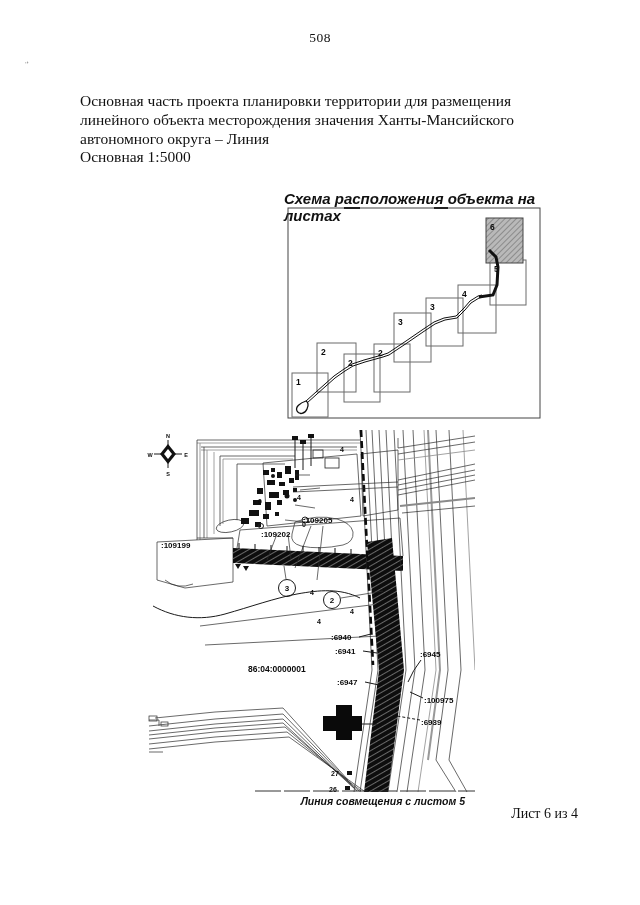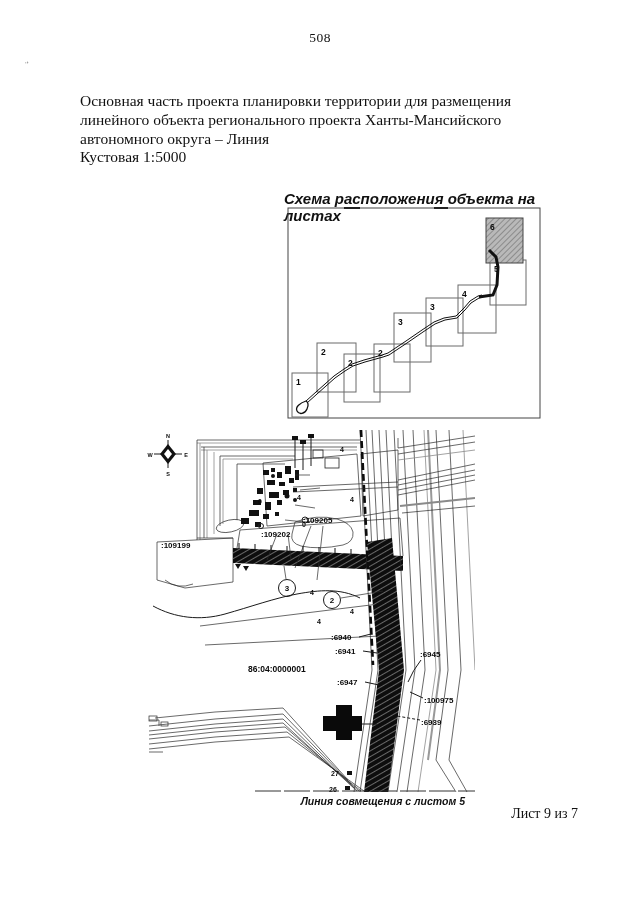--- a/index.html
+++ b/index.html
@@ -45,23 +45,23 @@
 </head>
 <body>
 
 <div class="page">
 
   <div class="page-number">508</div>
   <div class="scan-artifact">.,</div>
 
   <div class="header-block">
     <div>Основная часть проекта планировки территории для размещения</div>
-    <div>линейного объекта регионального проекта Ханты-Мансийского</div>
+    <div>линейного объекта месторождения значения Ханты-Мансийского</div>
     <div>автономного округа – Линия</div>
-    <div>Кустовая 1:5000</div>
+    <div>Основная 1:5000</div>
   </div>
 
   <div class="inset-caption">Схема расположения объекта на листах</div>
 
   <svg class="inset-map" width="256" height="216" viewBox="0 0 256 216">
     <defs>
       <pattern id="grayhatch" width="4" height="4" patternUnits="userSpaceOnUse" patternTransform="rotate(45)">
         <rect width="4" height="4" fill="#b9b9b9"></rect>
         <line x1="0" y1="0" x2="0" y2="4" stroke="#6e6e6e" stroke-width="1.2"></line>
       </pattern>
@@ -316,15 +316,15 @@
       <rect x="202" y="341" width="5" height="4" fill="#111"></rect>
       <text x="184" y="362" class="digit">26</text>
       <rect x="200" y="356" width="5" height="4" fill="#111"></rect>
     </g>
 
     <line x1="110" y1="361" x2="330" y2="361" stroke="#333" stroke-width="1" stroke-dasharray="26 3"></line>
   </svg>
 
   <div class="match-caption">Линия совмещения с листом 5</div>
 
-  <div class="sheet-footer">Лист 9 из 7</div>
+  <div class="sheet-footer">Лист 6 из 4</div>
 
 </div>
 
 </body></html>

